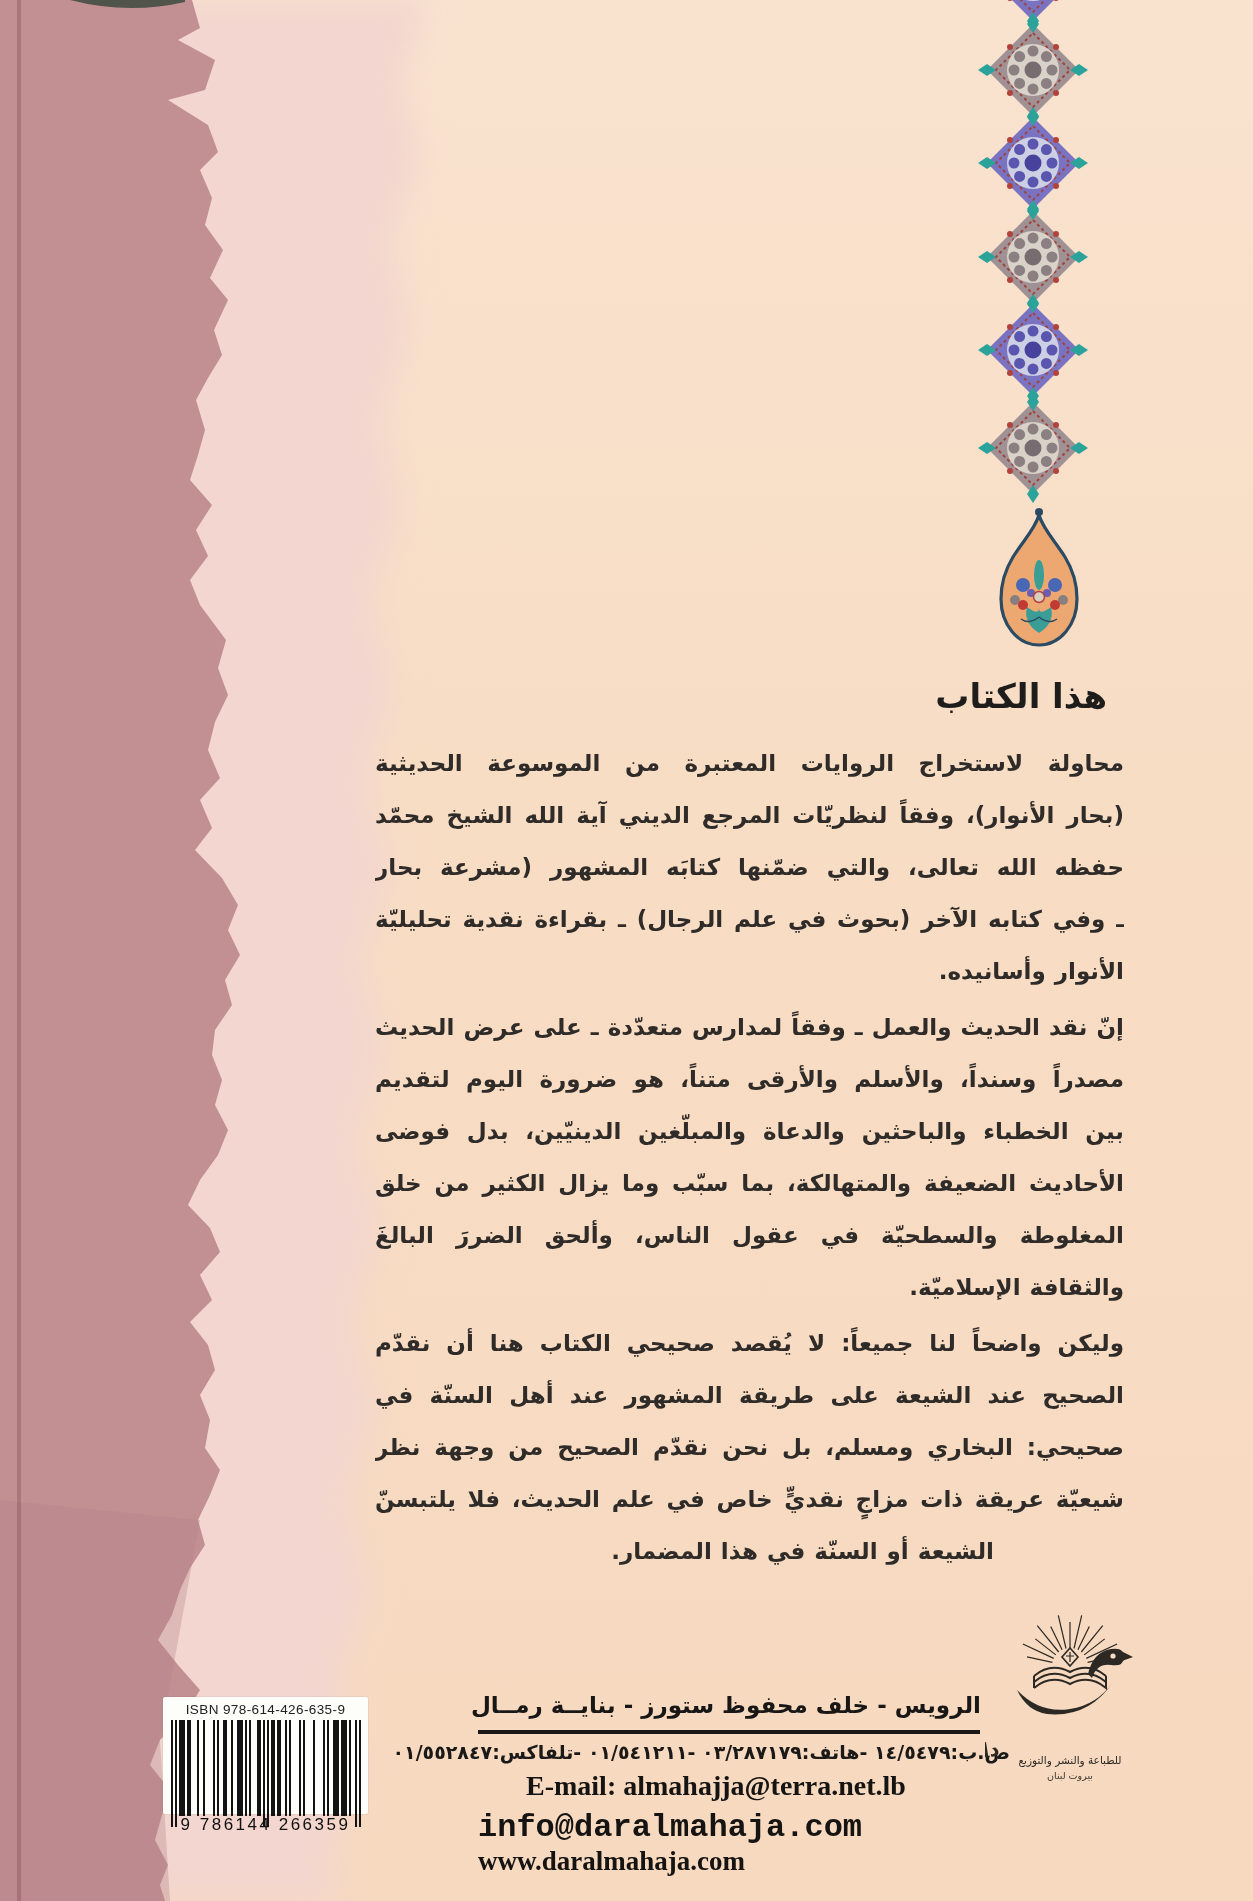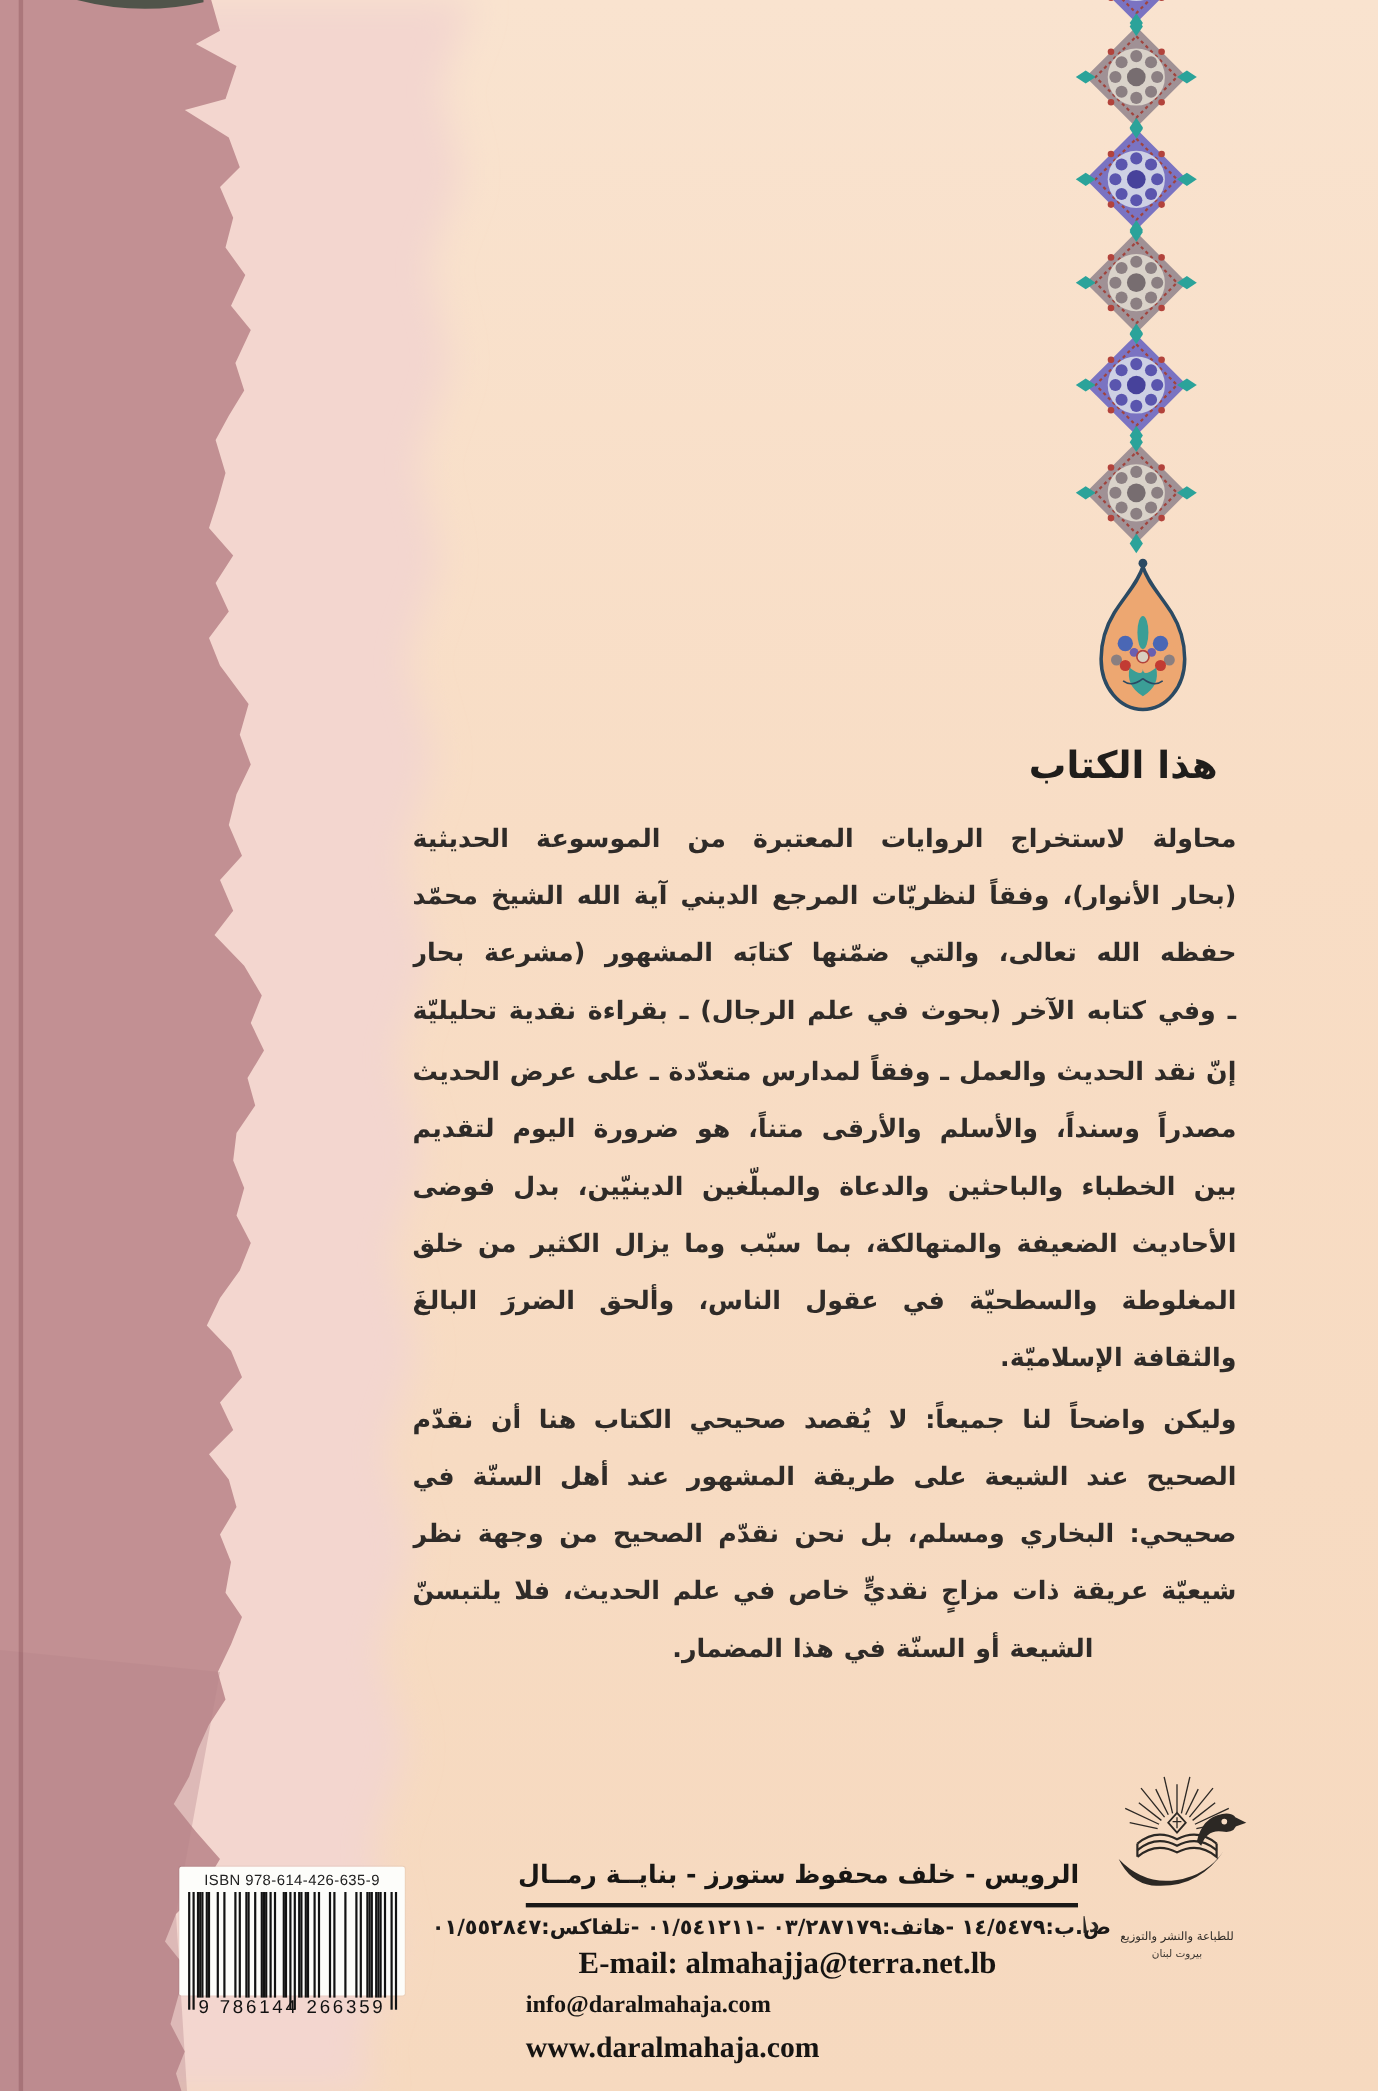--- a/index.html
+++ b/index.html
@@ -37,21 +37,21 @@
   .pub-rule{position:absolute; left:478px; top:1730px; width:502px; height:4px; background:#1b1918;}
   .pub-phone{
     position:absolute; right:243px; top:1741px; direction:rtl;
     font-size:19px; font-weight:bold; color:#1b1918;
   }
   .pub-email,.pub-info,.pub-www{
     position:absolute; left:478px; direction:ltr;
     font-family:"Liberation Serif", serif; font-weight:bold; color:#161412;
   }
   .pub-email{top:1770px; font-size:28px;margin-left:48px;}
-  .pub-info{top:1809px; font-size:22px;}
+  .pub-info{top:1809px; font-size:32px;font-family:Liberation Mono, monospace;}
   .pub-www{top:1846px; font-size:27px;}
   .logo{position:absolute; left:985px; top:1592px;}
   
   .barcode-box{
     position:absolute; left:163px; top:1697px; width:205px; height:117px;
     background:#fdfdfa; border-radius:2px; box-shadow:0 0 0 1px rgba(0,0,0,.04);
     display:flex; flex-direction:column; align-items:center;
   }
   .barcode-isbn{
     margin-top:5px; font-family:"Liberation Sans", sans-serif;
@@ -251,20 +251,21 @@
   </svg>
 
   <div class="heading">هذا الكتاب</div>
 
   <div class="body-text">
       <div class="para">
         <div class="line">محاولة لاستخراج الروايات المعتبرة من الموسوعة الحديثية الإماميّة الضخمة</div>
         <div class="line">(بحار الأنوار)، وفقاً لنظريّات المرجع الديني آية الله الشيخ محمّد آصف محسني</div>
         <div class="line">حفظه الله تعالى، والتي ضمّنها كتابَه المشهور (مشرعة بحار الأنوار)، الذي قام فيه</div>
         <div class="line">ـ وفي كتابه الآخر (بحوث في علم الرجال) ـ بقراءة نقدية تحليليّة لمصادر بحار</div>
+        <div class="line last">الأنوار وأسانيده.</div>
       </div>
       <div class="para">
         <div class="line">إنّ نقد الحديث والعمل ـ وفقاً لمدارس متعدّدة ـ على عرض الحديث الأوثق</div>
         <div class="line">مصدراً وسنداً، والأسلم والأرقى متناً، هو ضرورة اليوم لتقديم أعمال أفضل وأضمن</div>
         <div class="line">بين الخطباء والباحثين والدعاة والمبلّغين الدينيّين، بدل فوضى الاستناد إلى متناثر</div>
         <div class="line">الأحاديث الضعيفة والمتهالكة، بما سبّب وما يزال الكثير من خلق المفاهيم</div>
         <div class="line">المغلوطة والسطحيّة في عقول الناس، وألحق الضررَ البالغَ بالخطاب الديني</div>
         <div class="line last">والثقافة الإسلاميّة.</div>
       </div>
       <div class="para">

